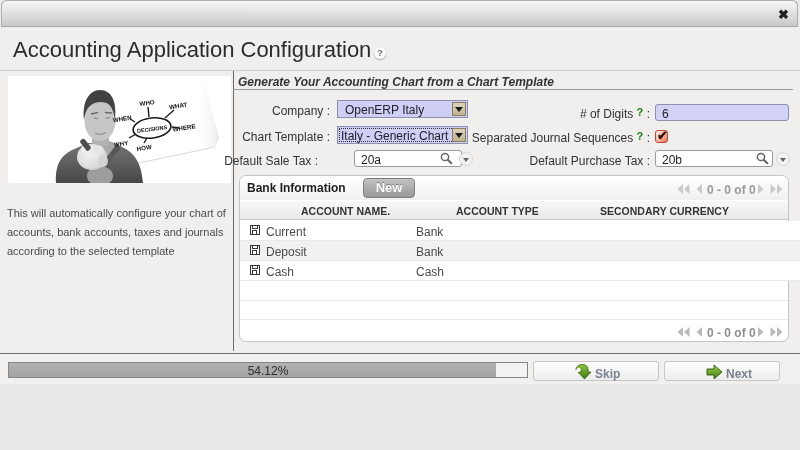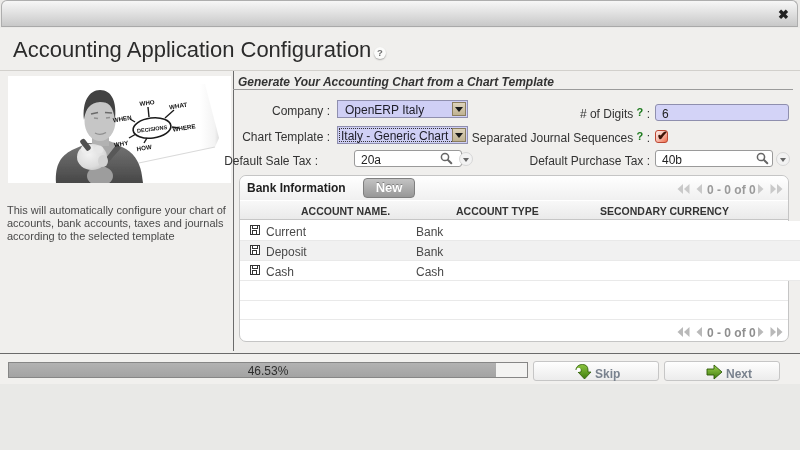--- a/index.html
+++ b/index.html
@@ -18,21 +18,21 @@
 #title { left:13px; top:9px; font-size:22px; color:#2b2b2b; }
 #helpq { left:374px; top:19px; width:12px; height:12px; border-radius:50%; background:#fbfbfa; box-shadow:0 1px 1.5px rgba(0,0,0,0.3); color:#6f6f6f; font-size:9.5px; text-align:center; line-height:12px; font-weight:bold; }
 #hdrline { left:0; top:70px; width:800px; height:1px; background:#d2d0cc; }
 
 
 #content { left:0; top:71px; width:800px; height:283px; background:#f0efed; }
 #vline { left:233px; top:0px; width:1px; height:280px; background:#6b6b6b; }
 
 
 #photo { left:8px; top:5px; width:223px; height:107px; background:#fff; }
-#desc { left:7px; top:133px; width:228px; font-size:11px; line-height:13px; color:#4a4a4a; }
+#desc { left:7px; top:133px; width:228px; font-size:11px; line-height:19px; color:#4a4a4a; }
 
 
 #secttl { left:238px; top:4px; font-size:12px; font-weight:bold; color:#333;font-style:italic; }
 #sectline { left:233px; top:18px; width:560px; height:1px; background:#9b9b9b; }
 
 .lbl { font-size:12px; color:#333; text-align:right; }
 .qmark { color:#1d7a1d; font-size:11px; font-weight:bold; vertical-align:2px; }
 .sel { background:#cfcff5; border:1px solid #8f8fae; height:18px; overflow:hidden; }
 .selarrow { position:absolute; right:1px; top:1px; width:14px; height:14px;
   background:linear-gradient(to bottom,#ddd3bc 0%,#bfb292 100%); border:1px solid #8a7d5e; }
@@ -170,21 +170,21 @@
     <div id="chk" class="abs"></div>
 
     <div class="lbl abs" style="left:218px; top:83px; width:100px;">Default Sale Tax&nbsp;:</div>
     <div class="inp abs" style="left:338px; top:79px; width:108px;margin-left:16px;">20a</div>
     <svg class="abs" style="left:440px; top:81px;" width="13" height="13" viewBox="0 0 13 13">
         <circle cx="5" cy="5" r="3.6" fill="none" stroke="#666" stroke-width="1.5"></circle>
         <line x1="8" y1="8" x2="11.3" y2="11.3" stroke="#666" stroke-width="2" stroke-linecap="round"></line>
       </svg>
     <div class="dropbtn abs" style="left:459px; top:81px;"></div>
     <div class="lbl abs" style="left:450px; top:83px; width:200px;">Default Purchase Tax&nbsp;:</div>
-    <div class="inp abs" style="left:655px; top:79px; width:118px;">40b</div>
+    <div class="inp abs" style="left:655px; top:79px; width:118px;">20b</div>
     <svg class="abs" style="left:756px; top:81px;" width="13" height="13" viewBox="0 0 13 13">
         <circle cx="5" cy="5" r="3.6" fill="none" stroke="#666" stroke-width="1.5"></circle>
         <line x1="8" y1="8" x2="11.3" y2="11.3" stroke="#666" stroke-width="2" stroke-linecap="round"></line>
       </svg>
     <div class="dropbtn abs" style="left:776px; top:81px;"></div>
 
     <div id="bank" class="abs">
       <div id="bankhdr" class="abs">
         <div id="bankttl" class="abs">Bank Information</div>
         <div id="newbtn" class="abs">New</div>
@@ -249,21 +249,21 @@
           <text x="32" y="11.5" font-family="Liberation Sans, sans-serif" font-size="12" font-weight="bold" fill="#8f8f8f">0 - 0 of 0</text>
         </svg>
     </div>
   </div>
 
   <div id="botstrip" class="abs"></div>
   <div id="botlower" class="abs"></div>
   <div id="botline" class="abs"></div>
   <div id="pbar" class="abs">
       <div id="pfill"></div>
-      <div id="plabel">46.53%</div>
+      <div id="plabel">54.12%</div>
     </div>
   <div id="skip" class="btn">
     <svg style="left:41px;" width="17" height="16" viewBox="0 0 17 16">
       <defs>
           <linearGradient id="gg1" x1="0" y1="0" x2="0" y2="1">
             <stop offset="0" stop-color="#8cc63f"></stop>
             <stop offset="1" stop-color="#3e7a0e"></stop>
           </linearGradient>
         </defs>
       <path d="M1,6 C1,2.5 4,0.5 7.5,0.5 C11,0.5 13,2.5 13,6 L13,8 L16,8 L9.5,15 L3,8 L6,8 L6,6.5 C6,5 5.5,4.5 4,4.5 C2.5,4.5 1,5.5 1,6 Z" fill="url(#gg1)" stroke="#2d5a08" stroke-width="0.8"></path>

